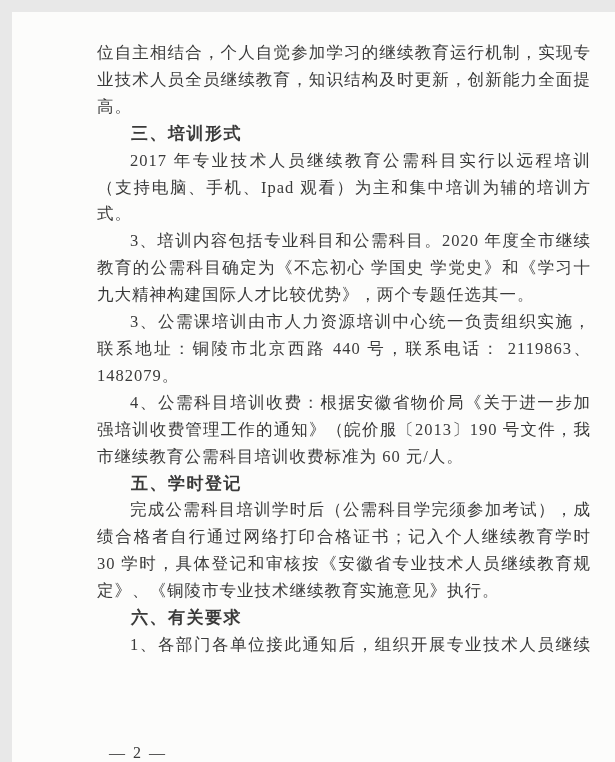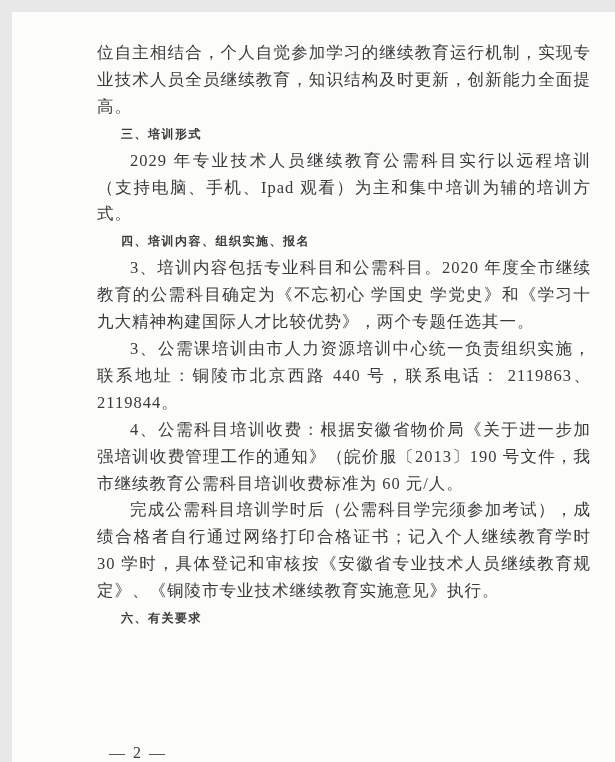--- a/index.html
+++ b/index.html
@@ -37,21 +37,21 @@
   }
   .body.no-indent {
     text-indent: 0;
   }
   .body.fill-last {
     text-align-last: justify;
   }
   .heading {
     font-family: "Liberation Sans", "DejaVu Sans", sans-serif;
     font-weight: 700;
-    font-size: 12px;
+    font-size: 17px;
     letter-spacing: 1.5px;
     line-height: 26.9px;
     text-indent: 2em;
     color: var(--ink, #353535);
   }
   .footer {
     position: absolute;
     left: 97px;
     top: 731px;
     font-size: 16px;
@@ -62,32 +62,33 @@
 </style>
 </head>
 <body>
 
 <div class="page">
   <div class="content">
     <p class="body no-indent">位自主相结合，个人自觉参加学习的继续教育运行机制，实现专业技术人员全员继续教育，知识结构及时更新，创新能力全面提高。</p>
 
     <h3 class="heading">三、培训形式</h3>
 
-    <p class="body">2029 年专业技术人员继续教育公需科目实行以远程培训（支持电脑、手机、Ipad 观看）为主和集中培训为辅的培训方式。</p>
+    <p class="body">2017 年专业技术人员继续教育公需科目实行以远程培训（支持电脑、手机、Ipad 观看）为主和集中培训为辅的培训方式。</p>
 
-    <h3 class="heading">四、培训内容、组织实施、报名</h3>
 
     <p class="body">3、培训内容包括专业科目和公需科目。2020 年度全市继续教育的公需科目确定为《不忘初心 学国史 学党史》和《学习十九大精神构建国际人才比较优势》，两个专题任选其一。</p>
 
 
-    <p class="body">3、公需课培训由市人力资源培训中心统一负责组织实施，联系地址：铜陵市北京西路 440 号，联系电话： 2119863、2119844。</p>
+    <p class="body">3、公需课培训由市人力资源培训中心统一负责组织实施，联系地址：铜陵市北京西路 440 号，联系电话： 2119863、1482079。</p>
 
     <p class="body">4、公需科目培训收费：根据安徽省物价局《关于进一步加强培训收费管理工作的通知》（皖价服〔2013〕190 号文件，我市继续教育公需科目培训收费标准为 60 元/人。</p>
 
+    <h3 class="heading">五、学时登记</h3>
 
     <p class="body">完成公需科目培训学时后（公需科目学完须参加考试），成绩合格者自行通过网络打印合格证书；记入个人继续教育学时 30 学时，具体登记和审核按《安徽省专业技术人员继续教育规定》、《铜陵市专业技术继续教育实施意见》执行。</p>
 
     <h3 class="heading">六、有关要求</h3>
 
+    <p class="body fill-last">1、各部门各单位接此通知后，组织开展专业技术人员继续</p>
   </div>
 
   <div class="footer">— 2 —</div>
 </div>
 
 </body></html>

